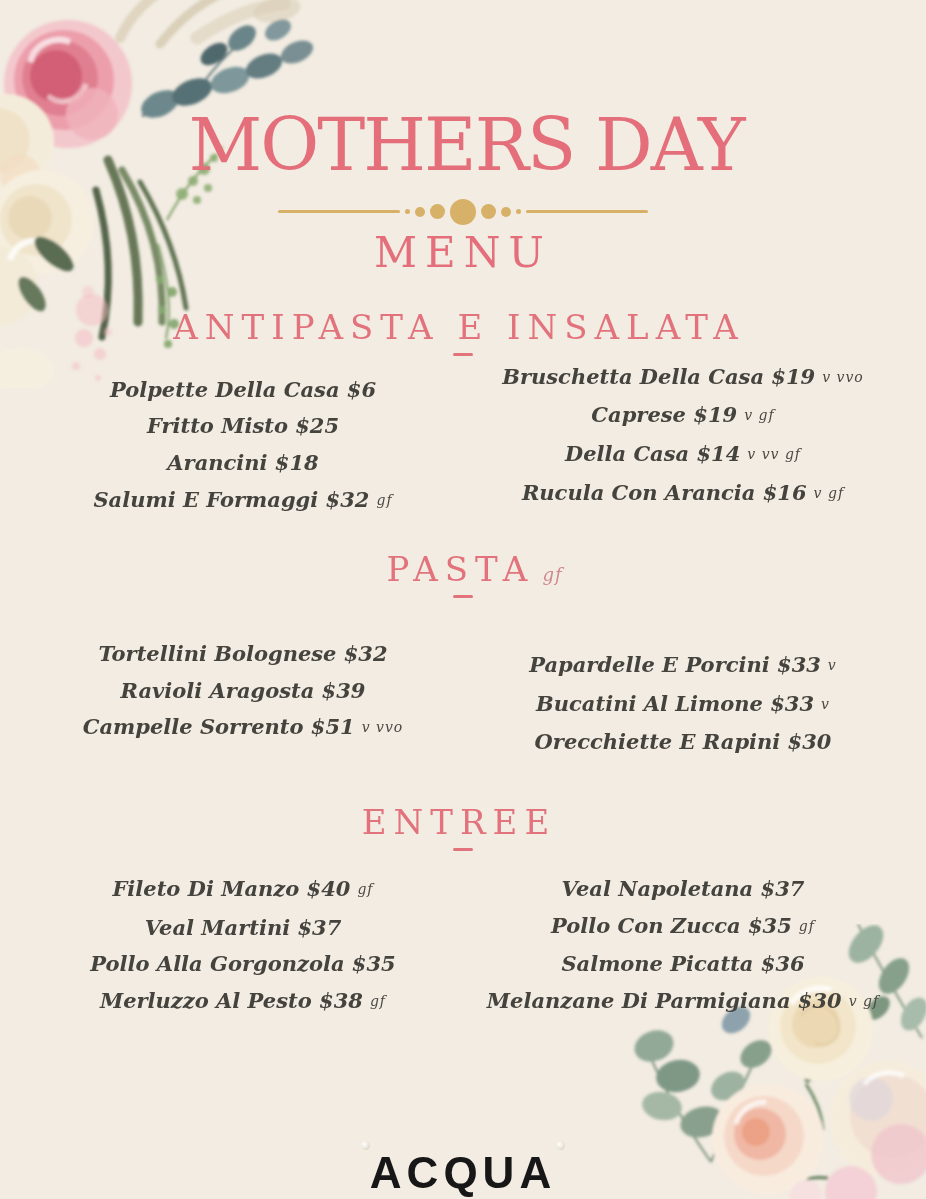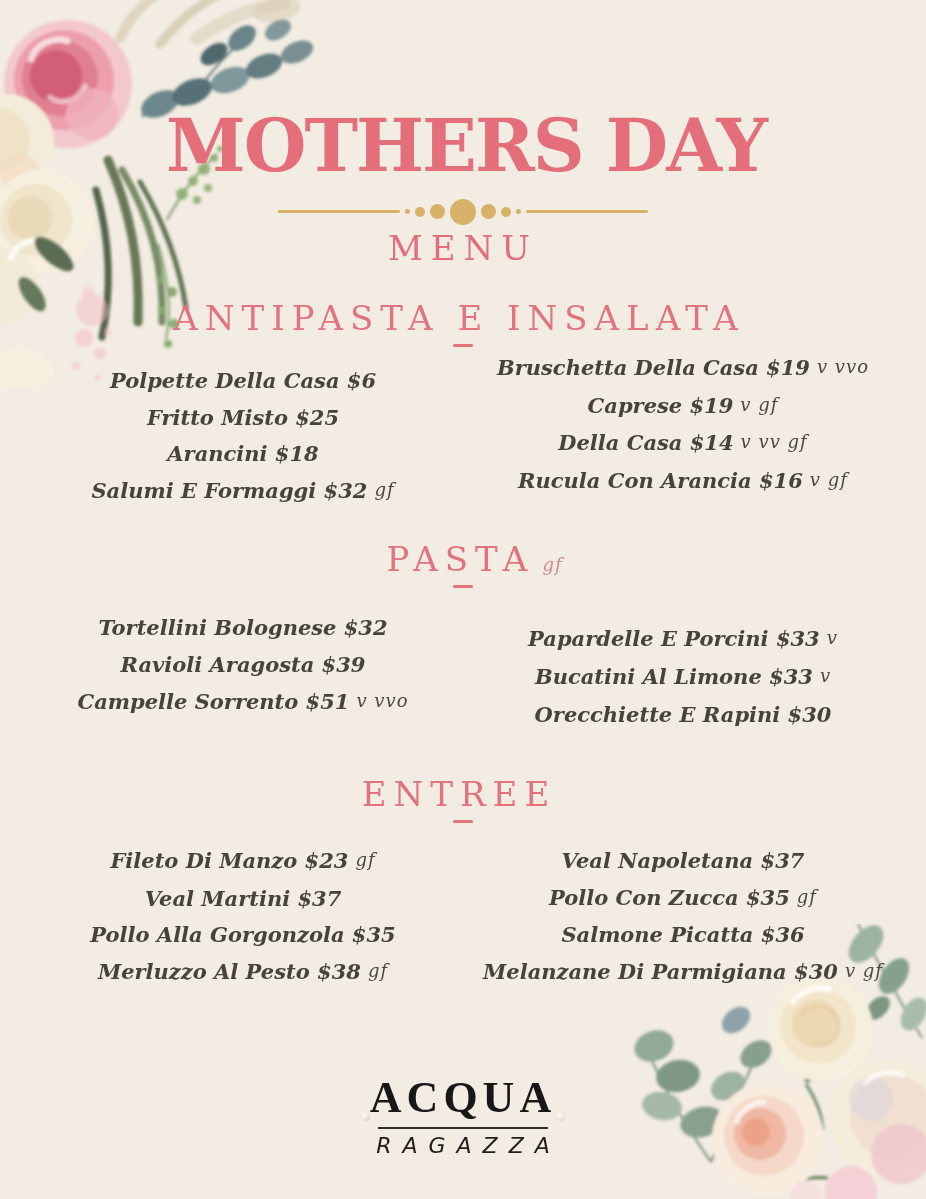--- a/index.html
+++ b/index.html
@@ -14,37 +14,37 @@
   .floral-tl{top:-8px;left:-10px;}
   .floral-br{right:0;bottom:0;}
   .content{position:absolute;inset:0;z-index:2;text-align:center;}
 
   
   .title{
     margin-top:108px;
     font-size:72px;line-height:1.05;
     letter-spacing:-2px;
     color:#e46f7b;
-    font-weight:700;
+    font-weight:400;
     padding-left:6px;
   }
   .ornament{
     width:370px;height:28px;margin:14px auto 0;
     display:flex;align-items:center;justify-content:center;
   }
   .orn-line{flex:1;height:3.5px;background:#d8b169;border-radius:2px;}
   .orn-dots{display:flex;align-items:center;gap:5px;margin:0 5px;}
   .orn-dot{background:#d8b169;border-radius:50%;}
   .d1{width:5px;height:5px;}
   .d2{width:10px;height:10px;}
   .d3{width:15px;height:15px;}
   .d4{width:26px;height:26px;}
   .menu-word{
     margin-top:4px;
-    font-size:34px;line-height:1.1;
+    font-size:42px;line-height:1.1;
     letter-spacing:8px;
     color:#e46f7b;
   }
 
   
   .section-heading{
     font-size:34px;line-height:1;
     letter-spacing:7px;
     color:#e2727b;
     margin-top:34px;
@@ -59,45 +59,46 @@
   .heading-dash{
     width:20px;height:3px;border-radius:2px;
     background:#e2727b;margin:9px auto 0;
   }
   .cols{
     display:flex;
     width:880px;margin:16px auto 0;
   }
   .col{flex:1;}
   .sec-antipasta .col-right{margin-top:-13px;}
-  .sec-pasta .cols{margin-top:22px;}
+  .sec-pasta .cols{margin-top:38px;}
   .sec-pasta .col-right{margin-top:11px;}
   .sec-entree .cols{margin-top:20px;}
   .menu-item{
     font-size:21px;line-height:36.6px;
     font-weight:bold;font-style:italic;
     color:#45433e;
     white-space:nowrap;
   }
   .diet{
-    font-size:18px;font-weight:normal;
+    font-size:14px;font-weight:normal;
     letter-spacing:1px;
     margin-left:7px;
     position:relative;top:-2px;
     color:#4a4843;
   }
   .diet:empty{display:none;}
 
   
   .logo{margin-top:84px;position:relative;display:inline-block;}
   .logo-primary{
-    font-family:Liberation Serif, serif;
+    font-family:Liberation Sans, sans-serif;
     font-size:44px;line-height:1;
     font-weight:bold;letter-spacing:5px;
     color:#171717;
+    margin-top:46px;
   }
   .logo-rule{width:170px;height:2.5px;background:#2e2c2a;margin:7px auto 6px;}
   .logo-secondary{
     font-family:"DejaVu Sans", sans-serif;
     font-size:22px;line-height:1;
     letter-spacing:11px;
     color:#201f1d;
     padding-left:11px; 
     font-style:italic;
   }
@@ -301,21 +302,21 @@
         </div>
       </div>
     </div>
 
     
     <div class="section sec-entree">
       <div class="section-heading"><span>ENTREE</span><span class="heading-tag"></span></div>
       <div class="heading-dash"></div>
       <div class="cols">
         <div class="col col-left">
-          <div class="menu-item"><span>Fileto Di Manzo $23</span><span class="diet">gf</span></div>
+          <div class="menu-item"><span>Fileto Di Manzo $40</span><span class="diet">gf</span></div>
           <div class="menu-item"><span>Veal Martini $37</span></div>
           <div class="menu-item"><span>Pollo Alla Gorgonzola $35</span></div>
           <div class="menu-item"><span>Merluzzo Al Pesto $38</span><span class="diet">gf</span></div>
         </div>
         <div class="col col-right">
           <div class="menu-item"><span>Veal Napoletana $37</span></div>
           <div class="menu-item"><span>Pollo Con Zucca $35</span><span class="diet">gf</span></div>
           <div class="menu-item"><span>Salmone Picatta $36</span></div>
           <div class="menu-item"><span>Melanzane Di Parmigiana $30</span><span class="diet">v gf</span></div>
         </div>

